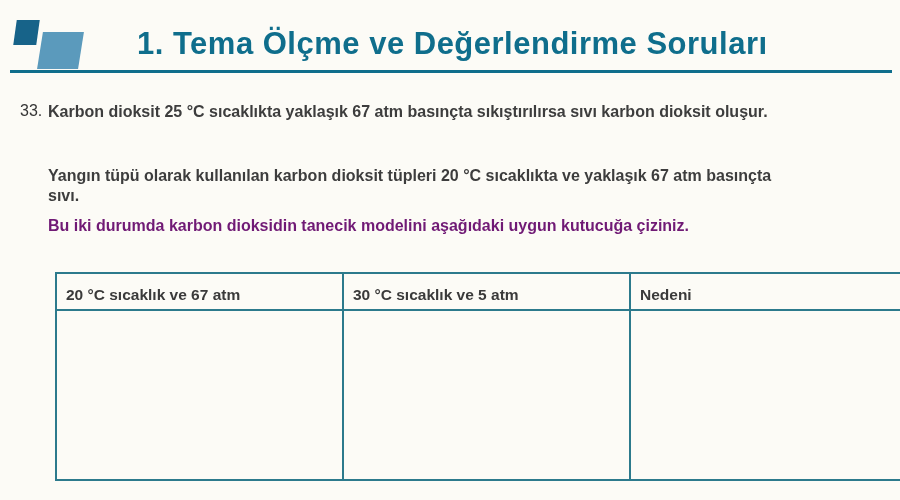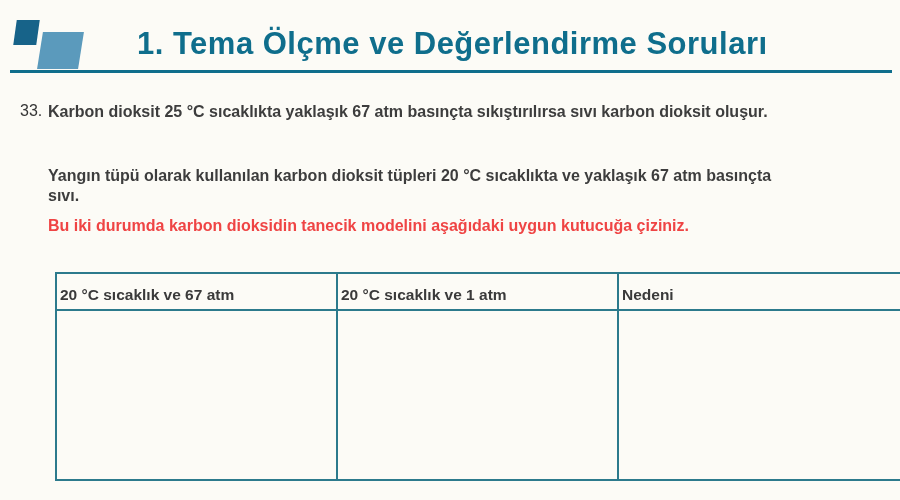--- a/index.html
+++ b/index.html
@@ -43,37 +43,37 @@
   }
   .q-text{
     position:absolute;left:48px;
     font-size:16px;color:#3d3d3d;
     line-height:20px;
     white-space:nowrap;
     font-weight:bold;
   }
   .q-intro{top:102px;}
   .q-body{top:142px;margin-top:24px;}
-  .q-task{top:216px;font-weight:bold;color:#ef4444;}
+  .q-task{top:216px;font-weight:bold;color:#701a75;}
   
   .answer-table{
     position:absolute;left:55px;top:272px;
     width:835px;height:203px;
     border-collapse:collapse;
     table-layout:fixed;
   }
   .answer-table td{
     border:2px solid #2c7a8c;
     vertical-align:top;
     padding:0;
   }
   .answer-table td.hdr{
     height:29px;
     font-size:15.5px;font-weight:bold;color:#3a3a3a;
-    padding:6px 0 0 3px;
+    padding:6px 0 0 9px;
     vertical-align:middle;
     white-space:nowrap;
   }
   .answer-table td.cell{height:168px;}
   .c1{width:276px;} .c2{width:276px;} .c3{width:283px;}
 </style>
 </head>
 <body>
 
 <div class="page">
@@ -95,21 +95,21 @@
   </div>
 
   <div class="q-text q-task">
     <div>Bu iki durumda karbon dioksidin tanecik modelini aşağıdaki uygun kutucuğa çiziniz.</div>
   </div>
 
   <table class="answer-table">
     <tbody>
       <tr>
         <td class="hdr c1">20 °C sıcaklık ve 67 atm</td>
-        <td class="hdr c2">20 °C sıcaklık ve 1 atm</td>
+        <td class="hdr c2">30 °C sıcaklık ve 5 atm</td>
         <td class="hdr c3">Nedeni</td>
       </tr>
       <tr>
         <td class="cell c1"></td>
         <td class="cell c2"></td>
         <td class="cell c3"></td>
       </tr>
     </tbody>
   </table>
 

